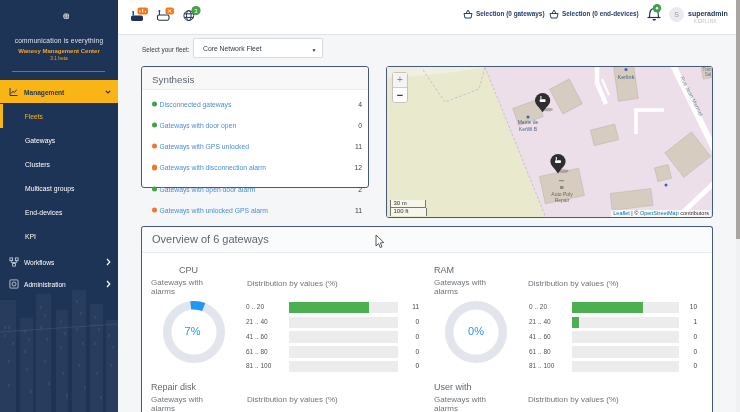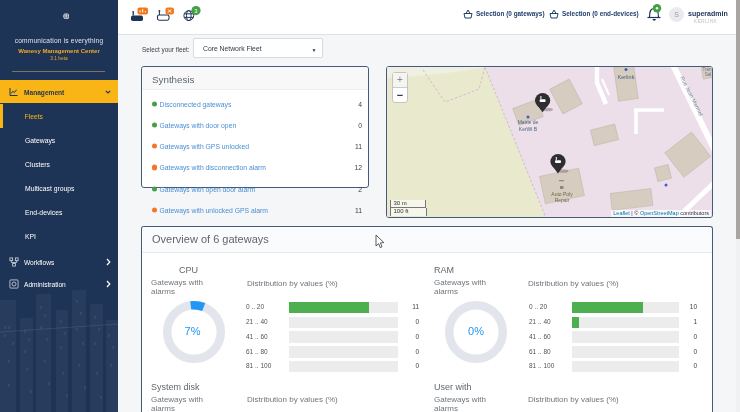--- a/index.html
+++ b/index.html
@@ -385,21 +385,21 @@
 <div class="abs glabel" style="left:247px; top:280px;">Distribution by values (%)</div>
 
 <div class="abs gtitle" style="left:434px; top:265px;">RAM</div>
 <div class="abs glabel" style="left:434px; top:279px;">Gateways with<br>alarms</div>
 <svg class="abs" width="64" height="64" viewBox="0 0 64 64" style="left:444px; top:299.5px;">
   <circle cx="32" cy="32" r="26.8" fill="none" stroke="#e2e6ec" stroke-width="8.5"></circle>
 </svg>
 <div class="abs pct" style="left:444px; top:324.5px; width:64px; text-align:center;">0%</div>
 <div class="abs glabel" style="left:528px; top:280px;">Distribution by values (%)</div>
 
-<div class="abs gtitle" style="left:151px; top:381.5px;">System disk</div>
+<div class="abs gtitle" style="left:151px; top:381.5px;">Repair disk</div>
 <div class="abs glabel" style="left:151px; top:396px;">Gateways with<br>alarms</div>
 <div class="abs glabel" style="left:247px; top:396px;">Distribution by values (%)</div>
 <div class="abs gtitle" style="left:434px; top:381.5px;">User with</div>
 <div class="abs glabel" style="left:434px; top:396px;">Gateways with<br>alarms</div>
 <div class="abs glabel" style="left:528px; top:396px;">Distribution by values (%)</div>
 
 <div class="abs bl" style="left:246px; top:303px;">0 .. 20</div>
 <div class="abs track" style="left:289px; top:301.5px; width:109px;"></div>
 <div class="abs fill" style="left:289px; top:301.5px; width:80px;"></div>
 <div class="abs bv" style="left:405px; top:303px;">11</div>

